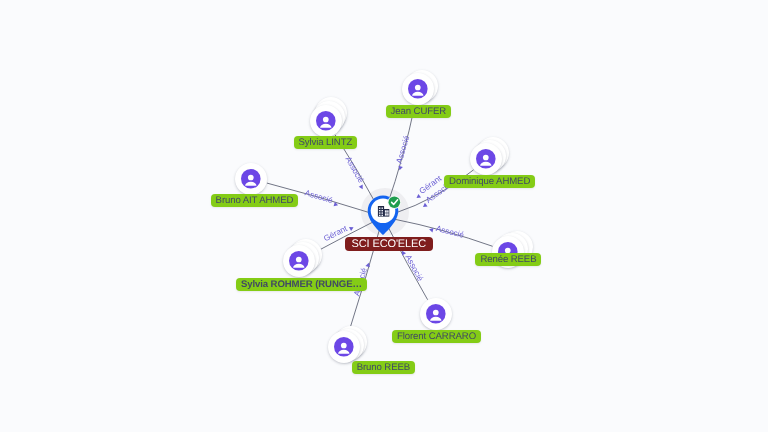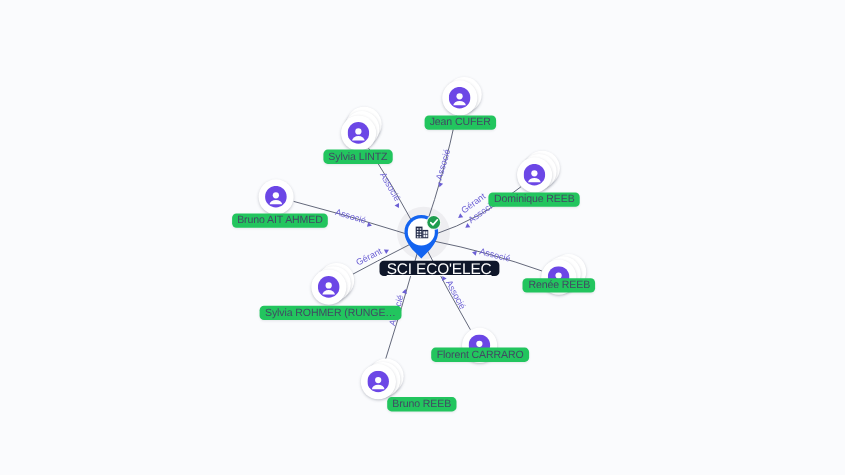--- a/index.html
+++ b/index.html
@@ -1,24 +1,24 @@
 <!DOCTYPE html>
 <html><head>
 <meta charset="utf-8">
 <style>
   html,body{margin:0;padding:0;}
   body{width:768px;height:432px;background:#fafbfd;font-family:"Liberation Sans",sans-serif;overflow:hidden;position:relative;-webkit-font-smoothing:antialiased;text-rendering:geometricPrecision;}
   #graph{position:absolute;left:0;top:0;width:768px;height:432px;}
   #edges{position:absolute;left:0;top:0;}
   .node{position:absolute;}
   .pcircle{position:absolute;border-radius:50%;background:#fff;box-shadow:0 1px 2.5px rgba(70,75,95,.30);}
-  .nlabel{position:absolute;background:#22c55e;border-radius:4px;color:#414a63;white-space:nowrap;
+  .nlabel{position:absolute;background:#84cc16;border-radius:4px;color:#414a63;white-space:nowrap;
           font-size:9.6px;line-height:13px;letter-spacing:-0.1px;padding:0 5px;box-shadow:0 1px 2px rgba(60,64,80,.10);}
-  .clabel{position:absolute;background:#0f172a;border-radius:4px;color:#fff;white-space:nowrap;
-          font-size:14px;line-height:14px;padding:0 7px;font-weight:400;letter-spacing:-0.12px;text-decoration:underline;}
+  .clabel{position:absolute;background:#7f1d1d;border-radius:4px;color:#fff;white-space:nowrap;
+          font-size:11px;line-height:14px;padding:0 7px;font-weight:400;letter-spacing:-0.12px;}
 </style>
 </head>
 <body>
 
 <div id="graph">
   <svg id="edges" width="768" height="432">
       <circle id="halo" cx="385" cy="212" r="24" fill="#eeeef1"></circle>
       <path d="M414.8 105.2 Q404.1 156.7 386.8 206.5" fill="none" stroke="#585d70" stroke-width="0.85"></path>
       <g transform="translate(399.8,169.3) rotate(-73.6)">
         <text x="5.5" y="0" text-anchor="start" fill="#6b5fd4" font-size="8.2" font-family="&quot;Liberation Sans&quot;,sans-serif">Associé</text>
@@ -98,41 +98,41 @@
       <div class="node">
         <div class="pcircle" style="left:477.2px;top:136.6px;width:32px;height:32px;"></div>
         <div class="pcircle" style="left:473.6px;top:139.8px;width:32px;height:32px;"></div>
         <div class="pcircle" style="left:470px;top:143px;width:32px;height:32px;"></div>
         <svg style="position:absolute;left:476.2px;top:149.2px" width="19.6" height="19.6" viewBox="0 0 20 20">
     <circle cx="10" cy="10" r="10" fill="#6c47e6"></circle>
     <circle cx="10" cy="8.7" r="2.9" fill="#fdfdff"></circle>
     <path d="M4.2 17.1 a5.8 4.1 0 0 1 11.6 0 z" fill="#fdfdff"></path>
         </svg>
       </div>
-      <div class="nlabel" style="left: 444.1px; top: 175.1px;">Dominique REEB</div>
+      <div class="nlabel" style="left: 444.1px; top: 175.1px;">Dominique AHMED</div>
       <div class="node">
         <div class="pcircle" style="left:500.8px;top:230.6px;width:32px;height:32px;"></div>
         <div class="pcircle" style="left:496.4px;top:233.3px;width:32px;height:32px;"></div>
         <div class="pcircle" style="left:492px;top:236px;width:32px;height:32px;"></div>
         <svg style="position:absolute;left:498.2px;top:242.2px" width="19.6" height="19.6" viewBox="0 0 20 20">
     <circle cx="10" cy="10" r="10" fill="#6c47e6"></circle>
     <circle cx="10" cy="8.7" r="2.9" fill="#fdfdff"></circle>
     <path d="M4.2 17.1 a5.8 4.1 0 0 1 11.6 0 z" fill="#fdfdff"></path>
         </svg>
       </div>
       <div class="nlabel" style="left: 475.4px; top: 253px;">Renée REEB</div>
       <div class="node">
         <div class="pcircle" style="left:420px;top:298px;width:32px;height:32px;"></div>
         <svg style="position:absolute;left:426.2px;top:304.2px" width="19.6" height="19.6" viewBox="0 0 20 20">
     <circle cx="10" cy="10" r="10" fill="#6c47e6"></circle>
     <circle cx="10" cy="8.7" r="2.9" fill="#fdfdff"></circle>
     <path d="M4.2 17.1 a5.8 4.1 0 0 1 11.6 0 z" fill="#fdfdff"></path>
         </svg>
       </div>
-      <div class="nlabel" style="left: 392px; top: 316px;">Florent CARRARO</div>
+      <div class="nlabel" style="left: 392px; top: 330px;">Florent CARRARO</div>
       <div class="node">
         <div class="pcircle" style="left:335.3px;top:326.1px;width:32px;height:32px;"></div>
         <div class="pcircle" style="left:331.65px;top:328.55px;width:32px;height:32px;"></div>
         <div class="pcircle" style="left:328px;top:331px;width:32px;height:32px;"></div>
         <svg style="position:absolute;left:334.2px;top:337.2px" width="19.6" height="19.6" viewBox="0 0 20 20">
     <circle cx="10" cy="10" r="10" fill="#6c47e6"></circle>
     <circle cx="10" cy="8.7" r="2.9" fill="#fdfdff"></circle>
     <path d="M4.2 17.1 a5.8 4.1 0 0 1 11.6 0 z" fill="#fdfdff"></path>
         </svg>
       </div>
@@ -140,21 +140,21 @@
       <div class="node">
         <div class="pcircle" style="left:290.2px;top:238.6px;width:32px;height:32px;"></div>
         <div class="pcircle" style="left:286.6px;top:241.8px;width:32px;height:32px;"></div>
         <div class="pcircle" style="left:283px;top:245px;width:32px;height:32px;"></div>
         <svg style="position:absolute;left:289.2px;top:251.2px" width="19.6" height="19.6" viewBox="0 0 20 20">
     <circle cx="10" cy="10" r="10" fill="#6c47e6"></circle>
     <circle cx="10" cy="8.7" r="2.9" fill="#fdfdff"></circle>
     <path d="M4.2 17.1 a5.8 4.1 0 0 1 11.6 0 z" fill="#fdfdff"></path>
         </svg>
       </div>
-      <div class="nlabel" style="left: 235.9px; top: 277.8px;">Sylvia ROHMER (RUNGE…</div>
+      <div class="nlabel" style="left: 235.9px; top: 277.8px; font-weight: bold;">Sylvia ROHMER (RUNGE…</div>
       <div style="position: absolute; left: 360px; top: 194.5px;"><svg width="46" height="60" viewBox="0 0 46 60" style="overflow:visible">
   <path d="M23 0.5 C14.55 0.5 7.7 7.35 7.7 15.8 C7.7 22.6 12.3 28.8 16.5 33.4 C19.1 36.2 21.1 38.0 23 40.1 C24.9 38.0 26.9 36.2 29.5 33.4 C33.7 28.8 38.3 22.6 38.3 15.8 C38.3 7.35 31.45 0.5 23 0.5 Z" fill="#1464f0"></path>
   <circle cx="23" cy="15.8" r="12.3" fill="#fff"></circle>
   <g transform="translate(17.9,11.0)">
     <path d="M0 0 h6.2 v10.6 h-6.2 z" fill="#222a47"></path>
     <path d="M6.0 3.0 h5.4 v7.6 h-5.4 z" fill="#222a47"></path>
     <g fill="#f2f4fb">
       <rect x="1.05" y="1.5" width="1.5" height="1.35"></rect>
               <rect x="3.6" y="1.5" width="1.5" height="1.35"></rect>
       <rect x="1.05" y="4.0" width="1.5" height="1.35"></rect>

